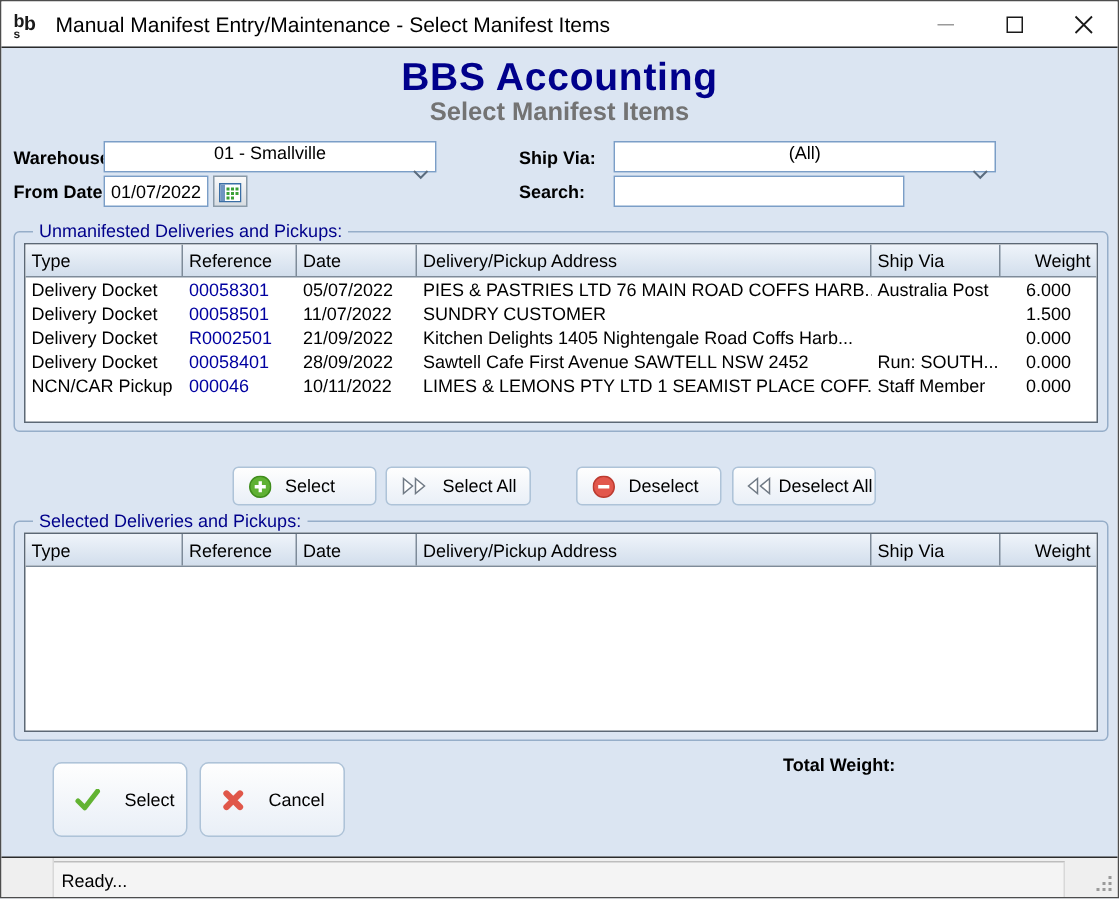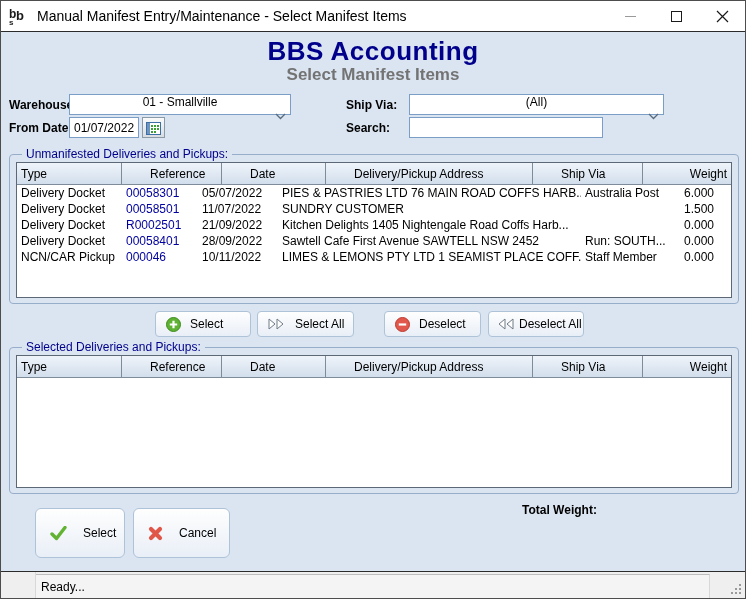--- a/index.html
+++ b/index.html
@@ -65,21 +65,21 @@
     font-size:12px; color:#00008B; white-space:nowrap;
   }
   .grid {
     position:absolute; left:6px; right:6px; top:7px; bottom:5px;
     background:#ffffff; border:1px solid #5c6875;
     display:flex; flex-direction:column; overflow:hidden;
   }
   .grid-header {
     display:flex; height:22px; flex:0 0 auto;
     background:linear-gradient(#eff4fa, #d2deec);
-    border-bottom:1px solid #7e8b99; font-size:12px; color:#000;gap:24px;
+    border-bottom:1px solid #7e8b99; font-size:12px; color:#000;
   }
   .hcell { display:flex; align-items:center; padding:0 4px;
     border-right:1px solid #7e8b99; white-space:nowrap; overflow:hidden; }
   .hcell:last-child { border-right:none; }
   .grid-body { flex:1; }
   .grow { display:flex; height:16px; font-size:12px; color:#000; }
   .cell { padding:0 4px; white-space:nowrap; overflow:hidden; line-height:16px; }
   .col-type   { width:105px; flex:0 0 auto; }
   .col-ref    { width:76px;  flex:0 0 auto; }
   .col-date   { width:80px;  flex:0 0 auto; }
@@ -178,21 +178,21 @@
         <rect x="5" y="7" width="2" height="2" fill="#3aa035"></rect>
           <rect x="8" y="7" width="2" height="2" fill="#3aa035"></rect>
           <rect x="11" y="7" width="2" height="2" fill="#3aa035"></rect>
         <rect x="5" y="10" width="2" height="2" fill="#3aa035"></rect>
           <rect x="8" y="10" width="2" height="2" fill="#3aa035"></rect>
       </svg>
     </button>
     <span class="flabel" style="left:345px; top:89px;">Search:</span>
     <input class="tinput" style="left: 408px; top: 85px; width: 194px;" value="">
 
-    <div class="groupbox" style="top:122px; height:150px;">
+    <div class="groupbox" style="top:122px; height:134px;">
       <span class="group-label">Unmanifested Deliveries and Pickups:</span>
       <div class="grid">
         <div class="grid-header">
           <div class="hcell col-type">Type</div>
           <div class="hcell col-ref">Reference</div>
           <div class="hcell col-date">Date</div>
           <div class="hcell col-addr">Delivery/Pickup Address</div>
           <div class="hcell col-ship">Ship Via</div>
           <div class="hcell col-weight">Weight</div>
         </div>

